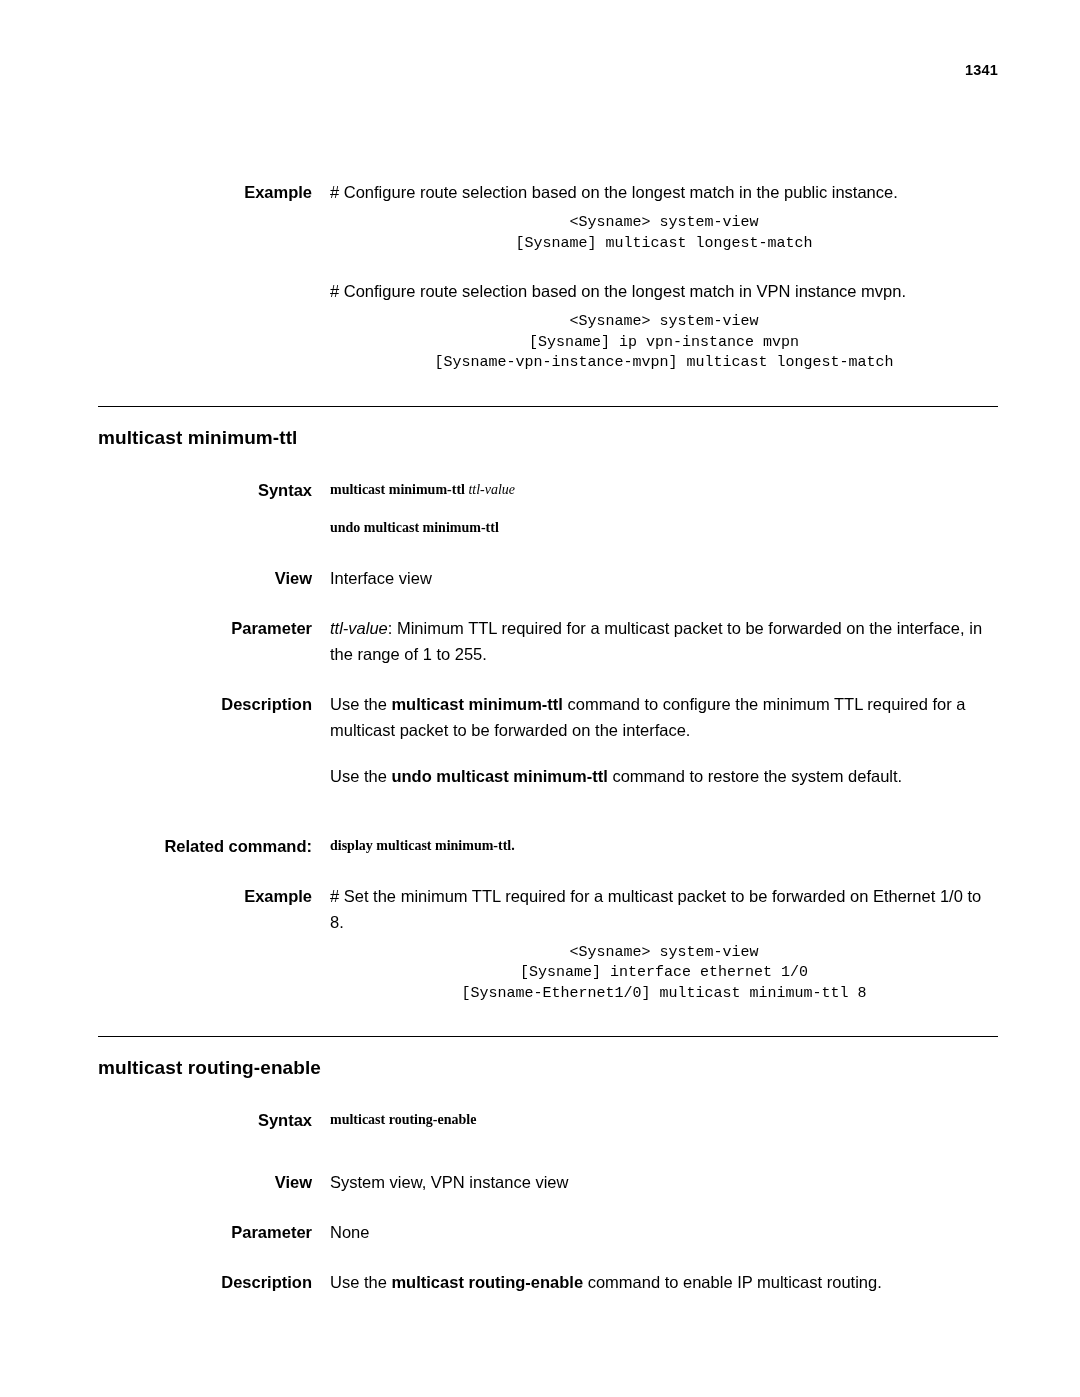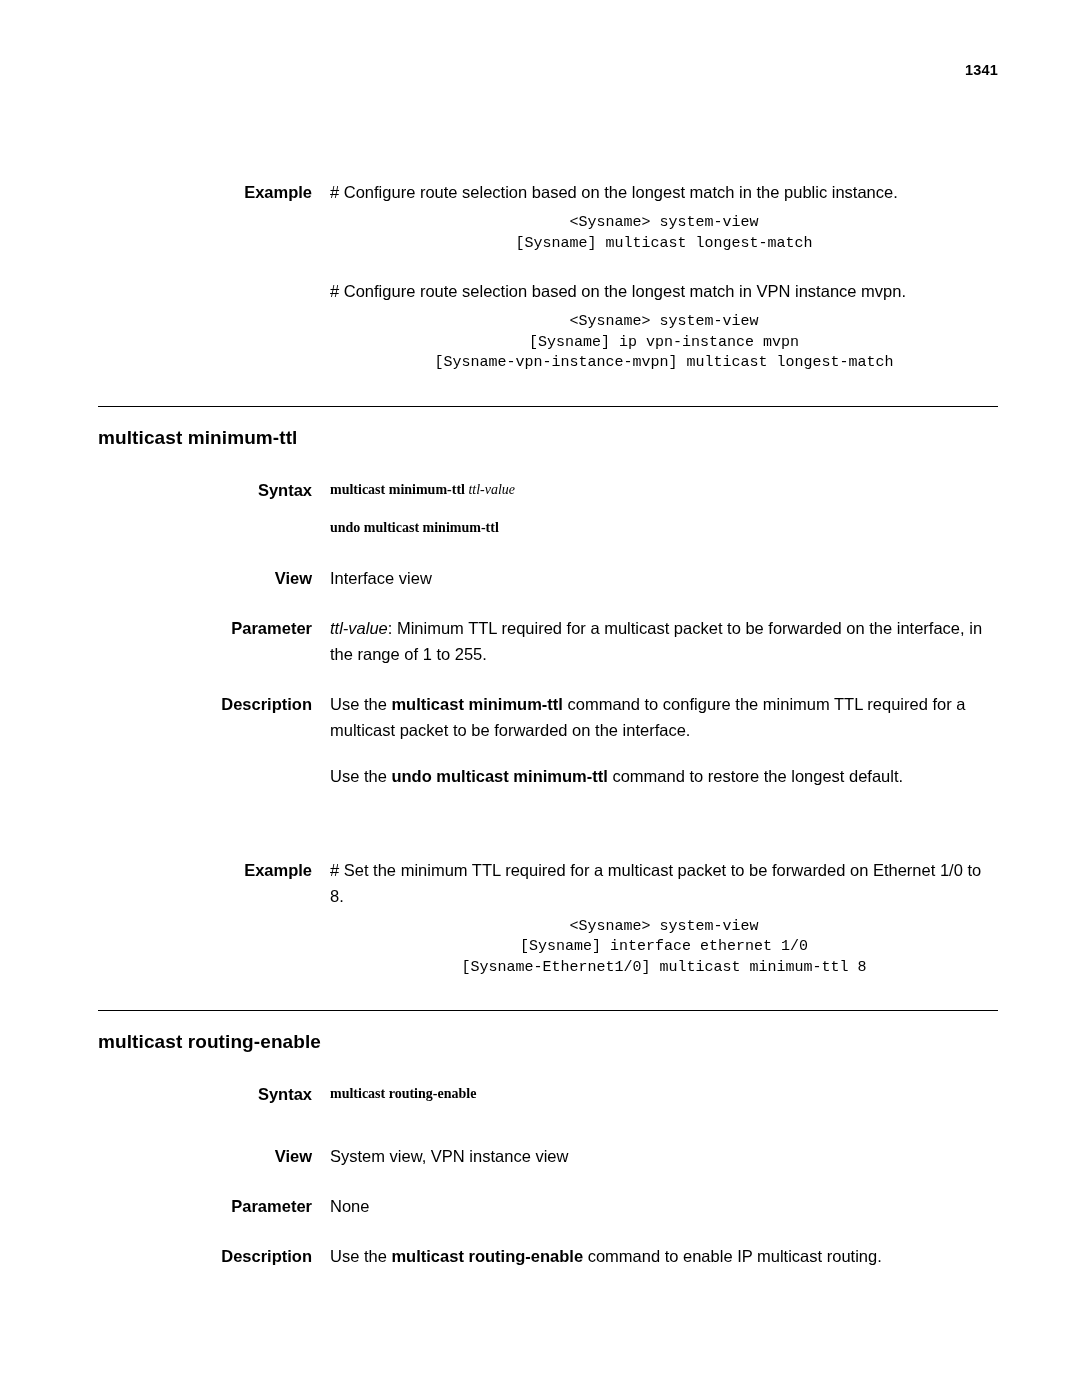--- a/index.html
+++ b/index.html
@@ -153,27 +153,31 @@
       <div class="body"><i>ttl-value</i><span>: Minimum TTL required for a multicast packet to be forwarded on the interface, in the range of 1 to 255.</span></div>
     </div>
 
     <div class="gap-24"></div>
 
     <div class="row">
       <div class="label">Description</div>
       <div class="body">
         <div class="para"><span>Use the </span><b>multicast minimum-ttl</b><span> command to configure the minimum TTL required for a multicast packet to be forwarded on the interface.</span></div>
         <div class="gap-20"></div>
-        <div class="para"><span>Use the </span><b>undo multicast minimum-ttl</b><span> command to restore the longest default.</span></div>
+        <div class="para"><span>Use the </span><b>undo multicast minimum-ttl</b><span> command to restore the system default.</span></div>
         <div class="gap-20"></div>
       </div>
     </div>
 
     <div class="gap-24"></div>
 
+    <div class="row">
+      <div class="label">Related command:</div>
+      <div class="body serif"><span>display multicast minimum-ttl</span><span>.</span></div>
+    </div>
 
     <div class="gap-24"></div>
 
     <div class="row">
       <div class="label">Example</div>
       <div class="body">
         <div class="para"># Set the minimum TTL required for a multicast packet to be forwarded on Ethernet 1/0 to 8.</div>
         <div class="gap-8"></div>
         <div class="mono">&lt;Sysname&gt; system-view
 [Sysname] interface ethernet 1/0

